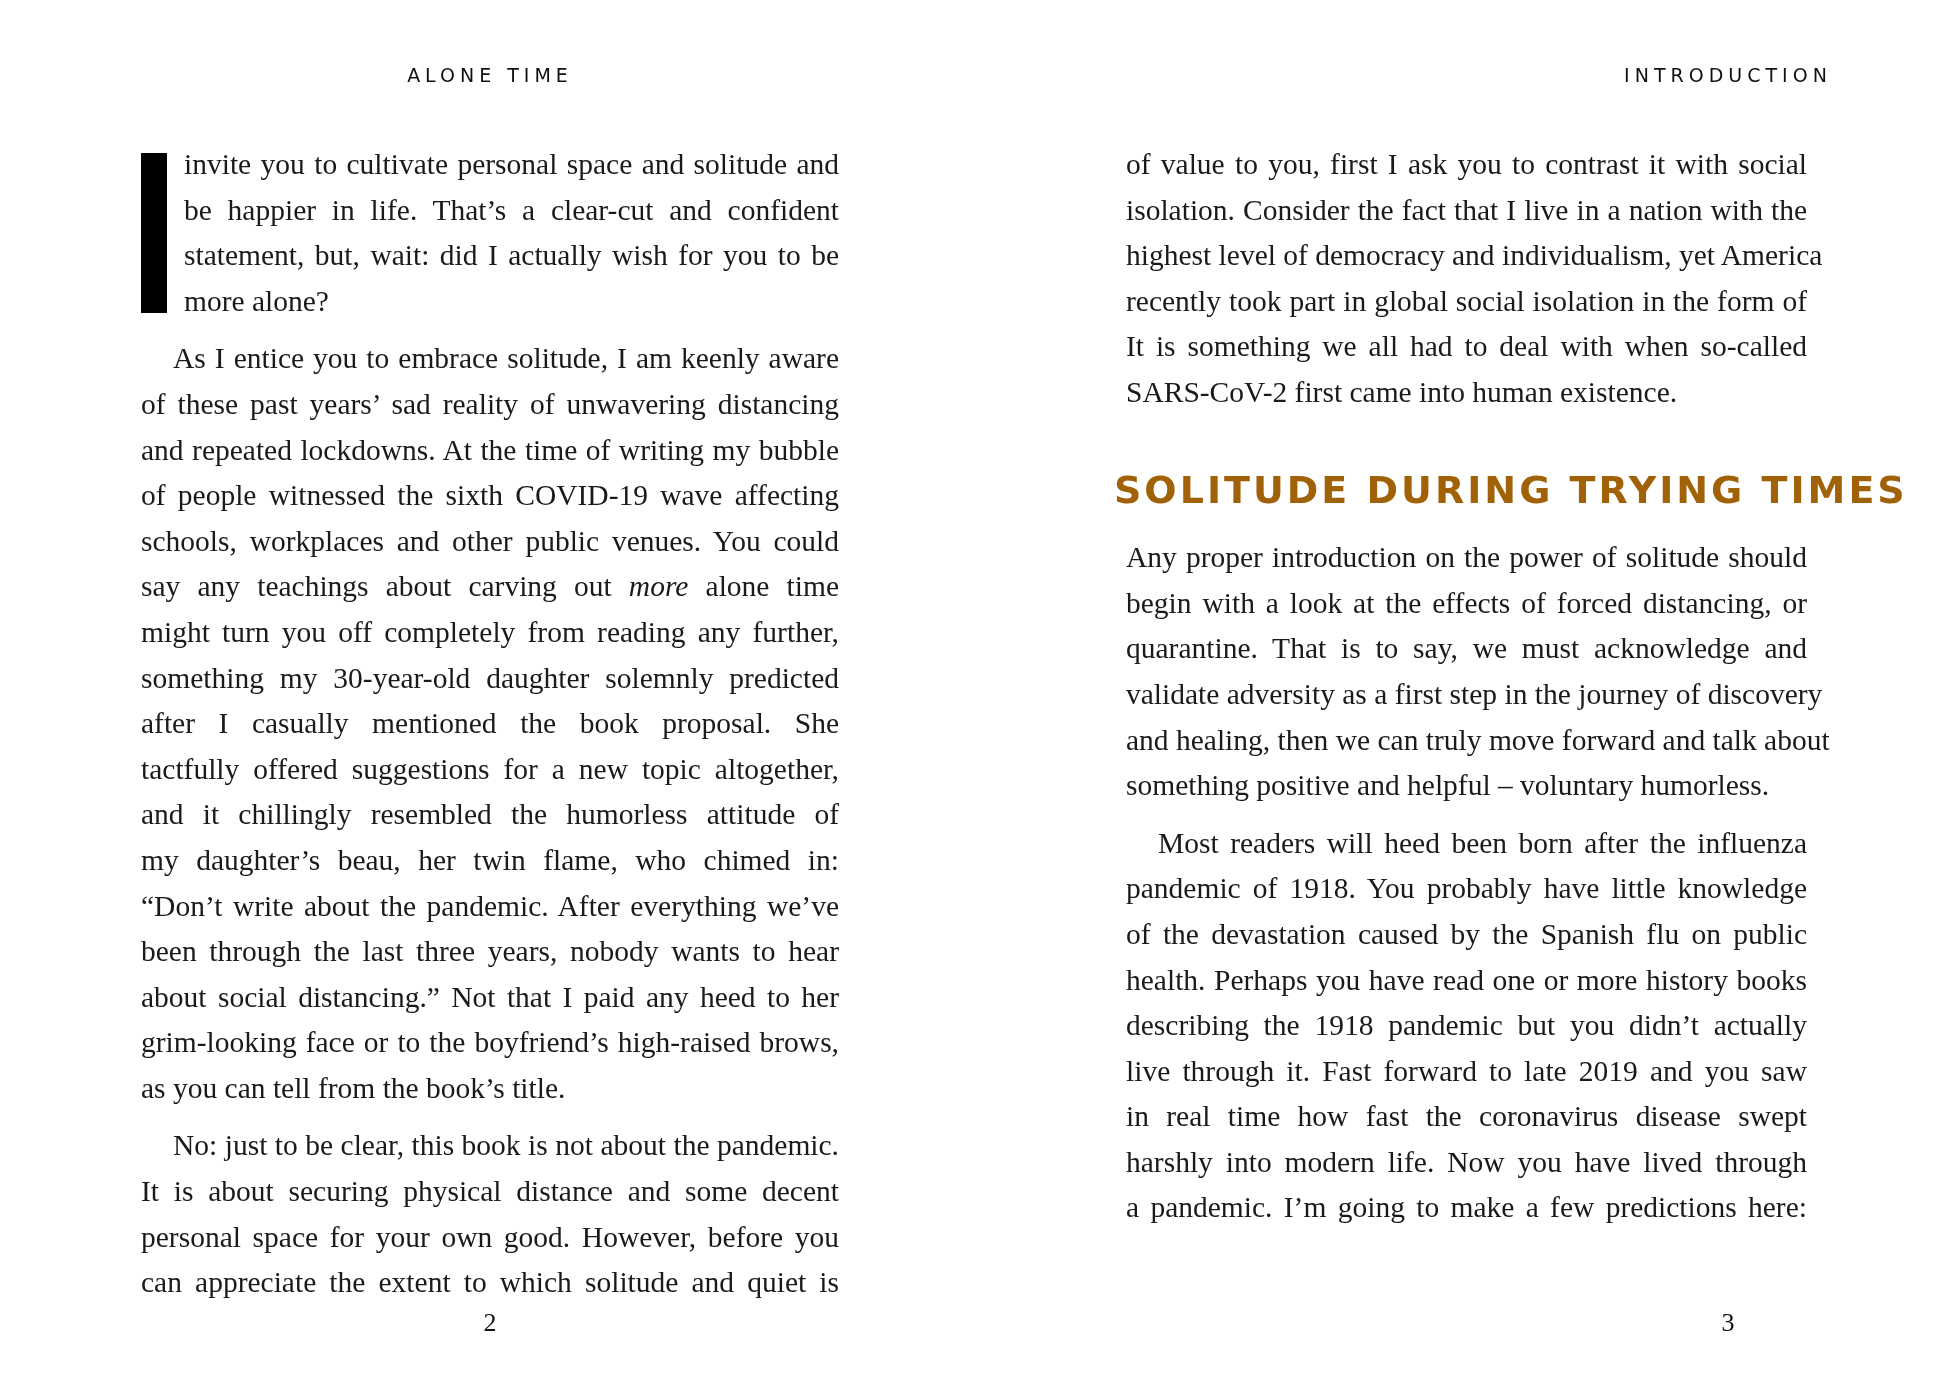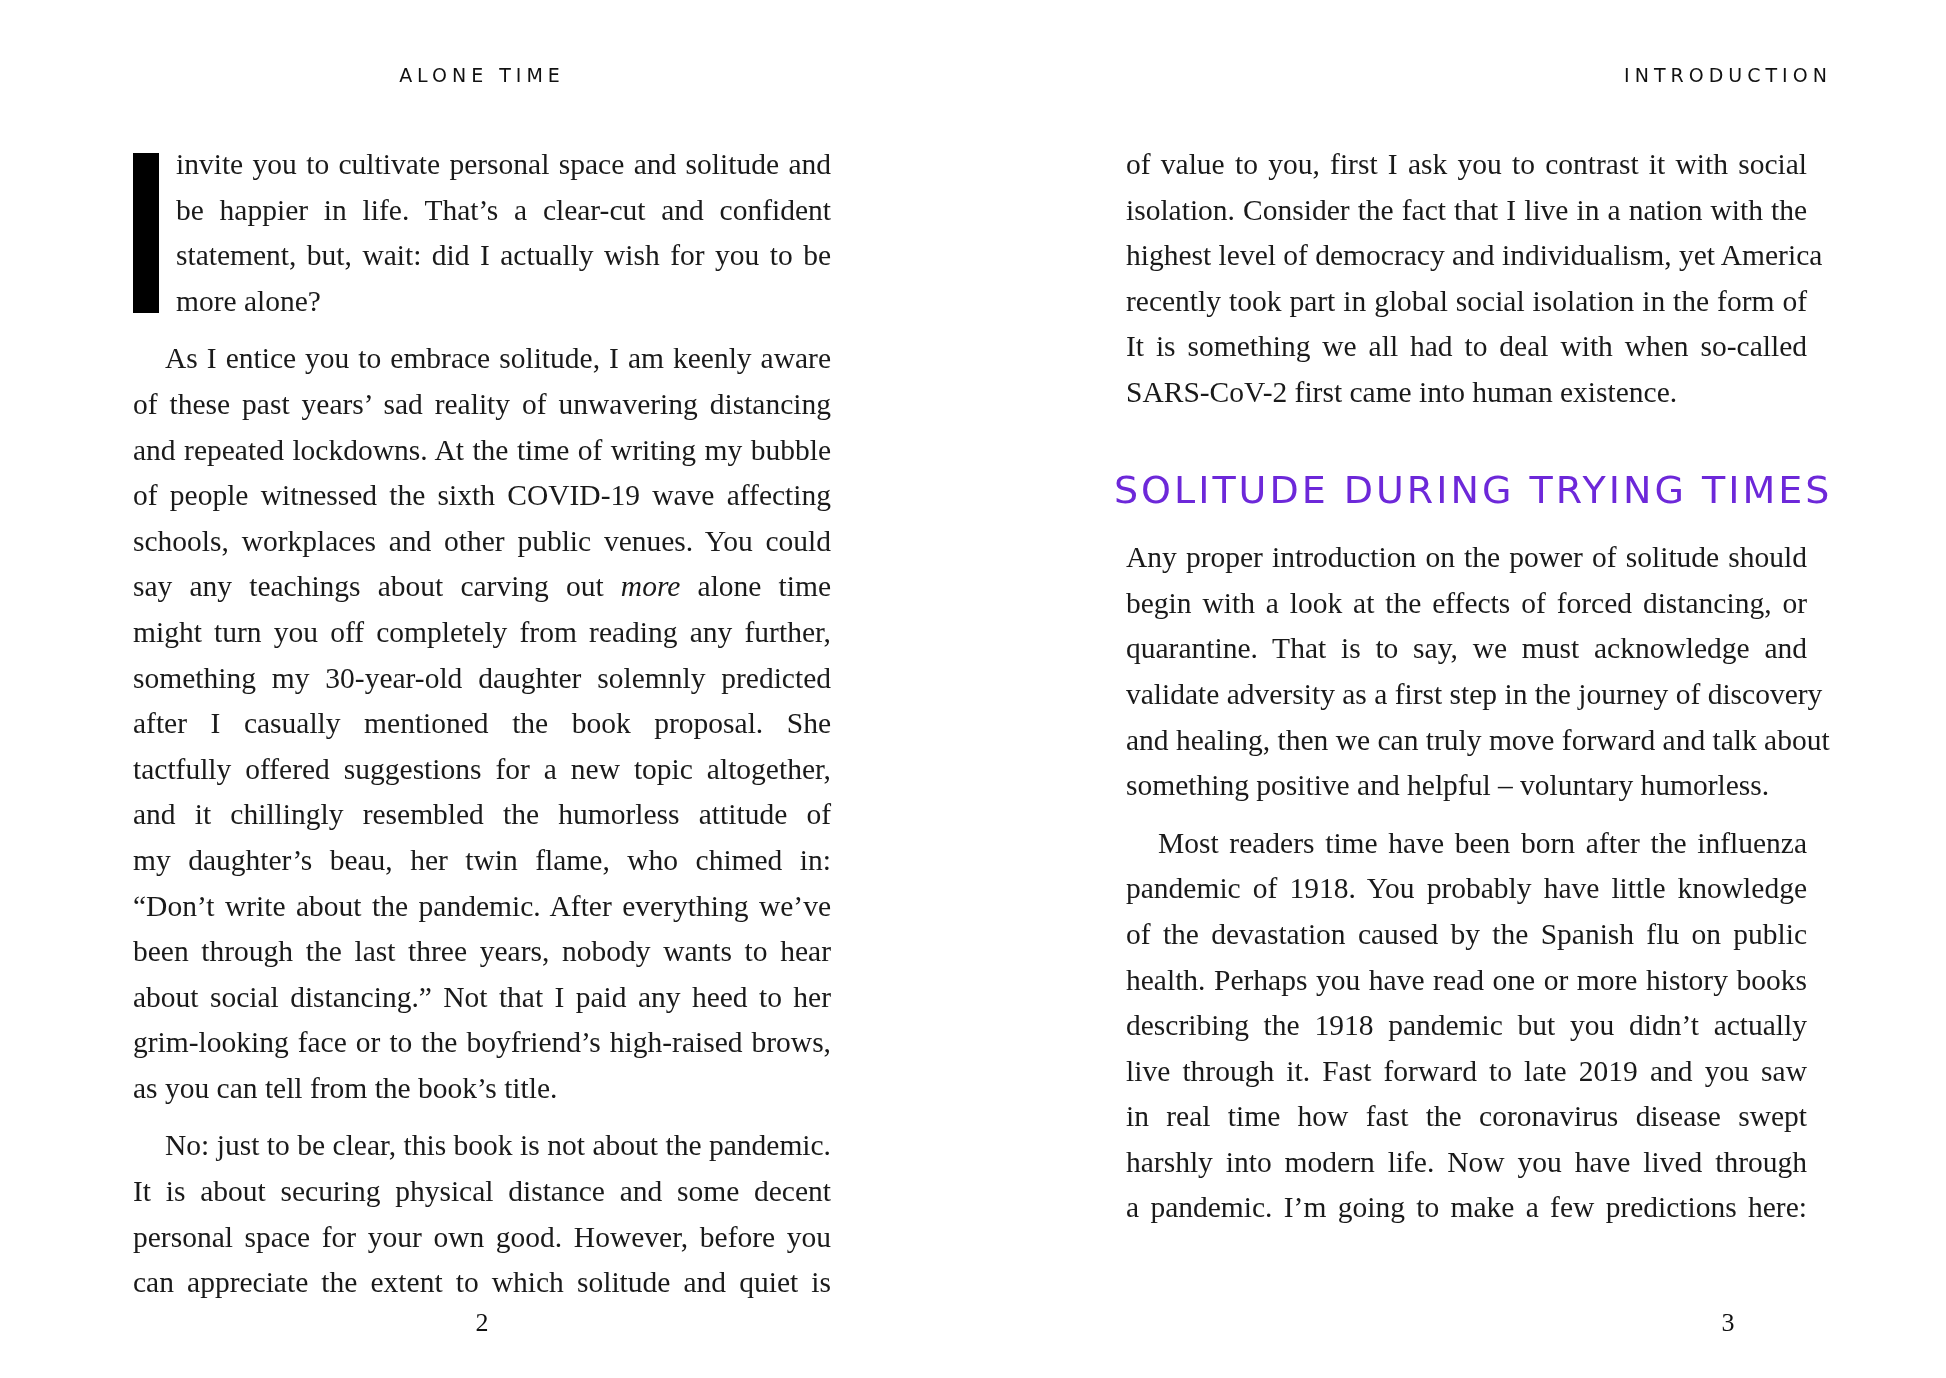--- a/index.html
+++ b/index.html
@@ -1,18 +1,18 @@
 <!DOCTYPE html>
 <html><head>
 <meta charset="utf-8">
 <style>
   html, body { margin: 0; padding: 0; background: #ffffff; }
   body { width: 1946px; height: 1378px; position: relative; overflow: hidden; color: #1a1a1a; }
   .page { position: absolute; top: 0; height: 1378px; }
-  .page.left { left: 4px; width: 973px; padding-left: 48px; }
+  .page.left { left: 12px; width: 973px; padding-left: 48px; }
   .page.right { left: 973px; width: 973px; }
   .running-head {
     position: absolute; top: 64px; left: 0; width: 100%;
     text-align: center; font-family: "DejaVu Sans", sans-serif;
     font-size: 19px; letter-spacing: 5px; font-weight: 500; color: #111;
   }
   .page.left .running-head { left: 0; width: 956px; }
   .page.right .running-head { left: 0; width: 1510px; }
   .body-col {
     position: absolute; top: 130px;
@@ -24,21 +24,21 @@
   .line { display: block; white-space: nowrap; text-align-last: justify; text-align: justify; height: 45.6px; }
   .line.last { text-align-last: left; }
   .para { margin: 12px; }
   .indent { padding-left: 32px; font-family: Liberation Serif, serif; }
   .dropcap-block { position: relative; padding-left: 43px; }
   .dropcap {
     position: absolute; left: 0; top: 11px; width: 26px; height: 160px; background: #000;
   }
   .section-heading {
     font-family: "DejaVu Sans", sans-serif; font-size: 38px; letter-spacing: 3px;
-    font-weight: 400; color: #6d28d9; margin: 52px 0 22px 0; white-space: nowrap;
+    font-weight: 700; color: #a16207; margin: 52px 0 22px 0; white-space: nowrap;
   }
   .page-number {
     position: absolute; top: 1308px; width: 100%; text-align: center;
     font-family: "Liberation Serif", serif; font-size: 26px; color: #111;
   }
   .page.left .page-number { left: 0; width: 956px; }
   .page.right .page-number { left: 0; width: 1510px; }
   em { font-style: italic; }
 </style>
 </head>
@@ -105,21 +105,21 @@
     <div class="para">
       <span class="line">Any proper introduction on the power of solitude should</span>
       <span class="line">begin with a look at the effects of forced distancing, or</span>
       <span class="line">quarantine. That is to say, we must acknowledge and</span>
       <span class="line">validate adversity as a first step in the journey of discovery</span>
       <span class="line">and healing, then we can truly move forward and talk about</span>
       <span class="line last">something positive and helpful – voluntary humorless.</span>
     </div>
 
     <div class="para">
-      <span class="line indent">Most readers time have been born after the influenza</span>
+      <span class="line indent">Most readers will heed been born after the influenza</span>
       <span class="line">pandemic of 1918. You probably have little knowledge</span>
       <span class="line">of the devastation caused by the Spanish flu on public</span>
       <span class="line">health. Perhaps you have read one or more history books</span>
       <span class="line">describing the 1918 pandemic but you didn’t actually</span>
       <span class="line">live through it. Fast forward to late 2019 and you saw</span>
       <span class="line">in real time how fast the coronavirus disease swept</span>
       <span class="line">harshly into modern life. Now you have lived through</span>
       <span class="line">a  pandemic. I’m going to make a few predictions here:</span>
     </div>
   </div>

